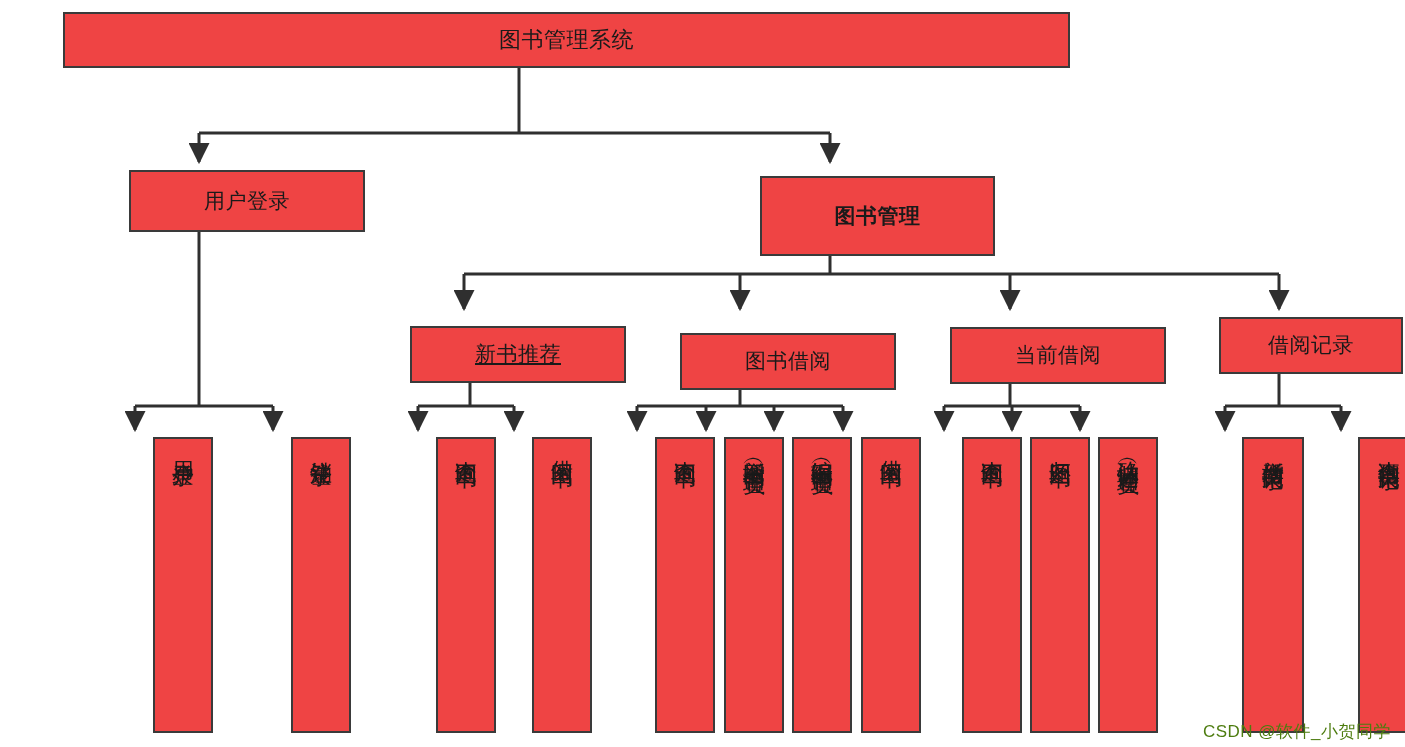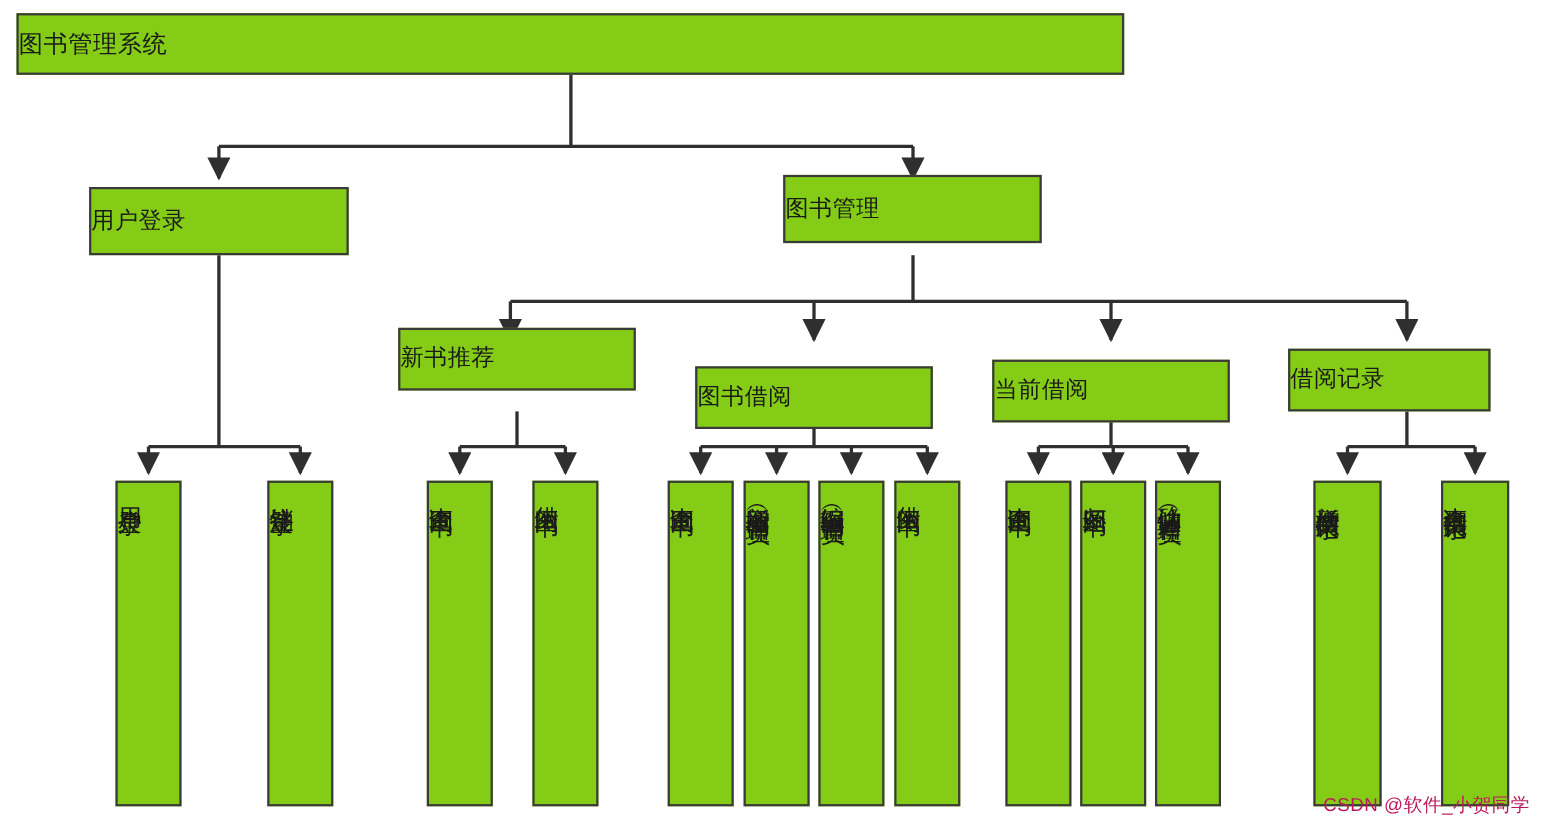--- a/index.html
+++ b/index.html
@@ -22,27 +22,28 @@
     position: absolute;
     left: 0;
     top: 0;
     width: 1405px;
     height: 747px;
     pointer-events: none;
   }
   .node {
     position: absolute;
     box-sizing: border-box;
-    background: #84cc16;
+    background: #ef4444;
     border: 2px solid #3a3a3a;
     display: flex;
     align-items: center;
-    justify-content: flex-start;
+    justify-content: center;
     color: #1a1a1a;
     z-index: 2;
+    margin-left: 48px;
   }
   .node .label {
     display: block;
     text-align: center;
     line-height: 1.18;
     letter-spacing: 0.5px;
   }
   
   .node.h .label {
     writing-mode: horizontal-tb;
@@ -62,21 +63,21 @@
     font-size: 22px;
     line-height: 1.0;
     letter-spacing: 2px;
     white-space: nowrap;
   }
   .watermark {
     position: absolute;
     right: 14px;
     bottom: 4px;
     font-size: 17px;
-    color: #be185d;
+    color: #4d7c0f;
     letter-spacing: 0.5px;
     z-index: 5;
     white-space: nowrap;
   }
 </style>
 </head>
 <body>
 
 <div id="diagram">
 
@@ -130,25 +131,25 @@
     </g>
   </svg>
 
   <div class="node h root" style="left:15px; top:12px; width:1007px; height:56px;">
     <span class="label">图书管理系统</span>
   </div>
 
   <div class="node h" style="left:81px; top:170px; width:236px; height:62px;">
     <span class="label">用户登录</span>
   </div>
-  <div class="node h" style="left:712px; top:159px; width:235px; height:62px;">
+  <div class="node h" style="left:712px; top:176px; width:235px; height:80px;font-weight:bold;">
     <span class="label">图书管理</span>
   </div>
 
-  <div class="node h" style="left:362px; top:298px; width:216px; height:57px;">
+  <div class="node h" style="left:362px; top:326px; width:216px; height:57px;text-decoration:underline;">
     <span class="label">新书推荐</span>
   </div>
   <div class="node h" style="left:632px; top:333px; width:216px; height:57px;">
     <span class="label">图书借阅</span>
   </div>
   <div class="node h" style="left:902px; top:327px; width:216px; height:57px;">
     <span class="label">当前借阅</span>
   </div>
   <div class="node h" style="left:1171px; top:317px; width:184px; height:57px;">
     <span class="label">借阅记录</span>

